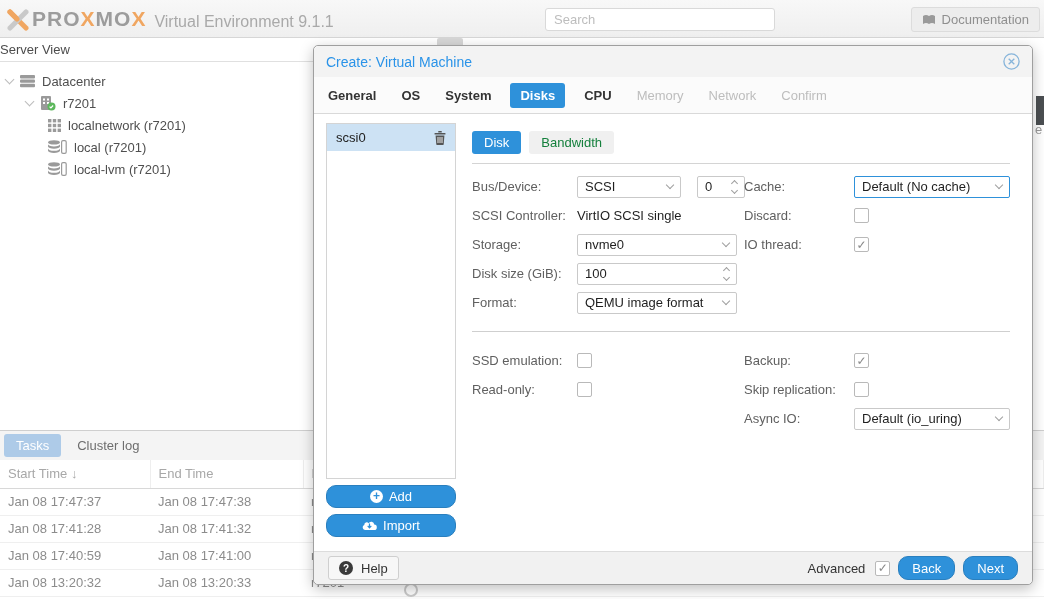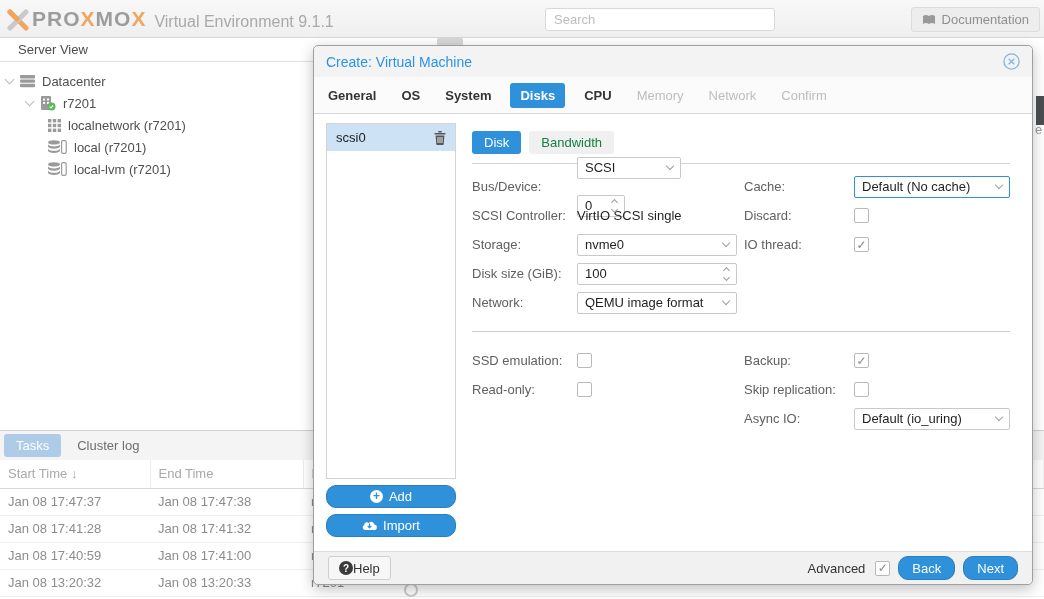--- a/index.html
+++ b/index.html
@@ -30,21 +30,21 @@
   .doc-btn {
     position:absolute; right:4px; top:7px; height:25px;
     display:flex; align-items:center; gap:6px; padding:0 10px;
     background:#ededed; border:1px solid #dcdcdc; border-radius:3px;
     color:#8f8f8f; font-size:13px; cursor:pointer;
     font-family:"Liberation Sans", sans-serif;
   }
   
   .sidebar { position:absolute; left:0; top:38px; width:313px; height:392px; background:#fff; z-index:1; }
   .sidebar-header {
-    height:24px; display:flex; align-items:center; padding:0 18px;
+    height:24px; display:flex; align-items:center; padding:0 0;
     color:#4c4c4c; border-bottom:1px solid #e0e0e0;
   }
   .tree { padding-top:8px; }
   .tree-row { height:22px; display:flex; align-items:center; color:#4f4f4f; cursor:pointer; }
   .tree-row.selected { background:#e4eff9; }
   .tree-row .caret {
     width:7px; height:7px; border-right:1.5px solid #bcbcbc; border-bottom:1.5px solid #bcbcbc;
     transform:rotate(45deg); margin:0 7px 3px 4px; flex:none;
   }
   .tree-row .t-icon { margin-right:7px; flex:none; display:flex; }
@@ -130,38 +130,38 @@
     display:flex; align-items:center; padding:0 7px; color:#1f1f1f; cursor:pointer;
   }
   .combo.focused { border-color:#2e91da; }
   .chev {
     width:6px; height:6px; border-right:1.4px solid #9f9f9f; border-bottom:1.4px solid #9f9f9f;
     transform:rotate(45deg); margin-left:auto; margin-top:-3px; flex:none;
   }
   .spinner { margin-left:auto; display:flex; flex-direction:column; gap:2px; align-items:center; }
   .spin-up { width:5px; height:5px; border-left:1.3px solid #9f9f9f; border-top:1.3px solid #9f9f9f; transform:rotate(45deg); }
   .spin-down { width:5px; height:5px; border-right:1.3px solid #9f9f9f; border-bottom:1.3px solid #9f9f9f; transform:rotate(45deg); }
-  .bus-wrap { display:flex; gap:16px;flex-direction:column; }
+  .bus-wrap { display:flex; gap:16px; }
   .bus-combo { width:104px; flex:none; }
   .numfield { width:48px; flex:none; }
   .static-value { color:#1f1f1f; white-space:nowrap; }
   .checkbox {
     width:15px; height:15px; border:1px solid #b9b9b9; border-radius:2px; background:#fff;
     display:flex; align-items:center; justify-content:center; cursor:pointer;
     color:#8a8a8a; font-size:12px;
   }
   .checkbox.checked::after { content:"\2713"; }
   .sep { grid-column:1 / -1; border-top:1px solid #cfcfcf; height:0; align-self:center; margin:2px 0; }
   .dlg-footer {
     height:33px; background:#f1f1f1; border-top:1px solid #dcdcdc; border-radius:0 0 5px 5px;
     display:flex; align-items:center; padding:0 14px; gap:8px;
   }
   .help-btn {
     height:24px; padding:0 10px; background:#f7f7f7; border:1px solid #cfcfcf; border-radius:3px;
-    display:flex; align-items:center; gap:0; color:#333; cursor:pointer;
+    display:flex; align-items:center; gap:8px; color:#333; cursor:pointer;
     font-family:"Liberation Sans", sans-serif; font-size:13px;
   }
   .help-icon {
     width:14px; height:14px; background:#3a3a3a; border-radius:50%; color:#fff;
     display:flex; align-items:center; justify-content:center; font-size:10px; font-weight:bold;
   }
   .help-icon::after { content:"?"; }
   .footer-spacer { flex:1; }
   .advanced-label { color:#333; margin-right:2px; }
   .back-btn, .next-btn { height:24px; padding:8px 13px; }
@@ -427,21 +427,21 @@
           <span>100</span>
           <span class="spinner">
               <span class="spin-up"></span>
               <span class="spin-down"></span>
             </span>
         </div>
         <span></span>
           <span></span>
           <span></span>
 
-        <span class="f-label">Network:</span>
+        <span class="f-label">Format:</span>
         <div class="combo">
           <span>QEMU image format</span>
           <span class="chev"></span>
         </div>
         <span></span>
           <span></span>
           <span></span>
 
         <div class="sep"></div>
 

